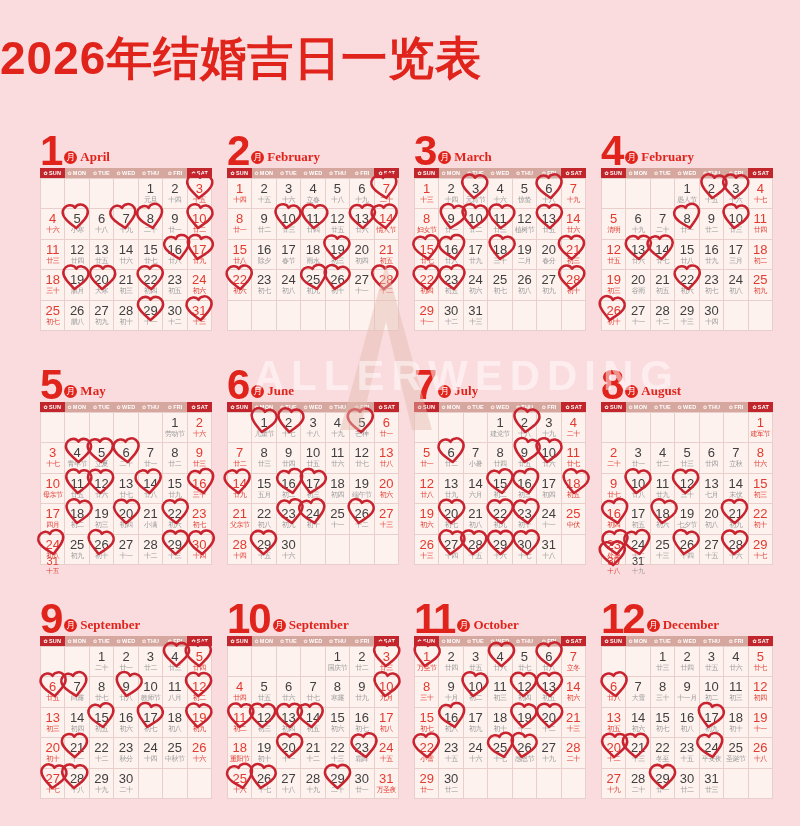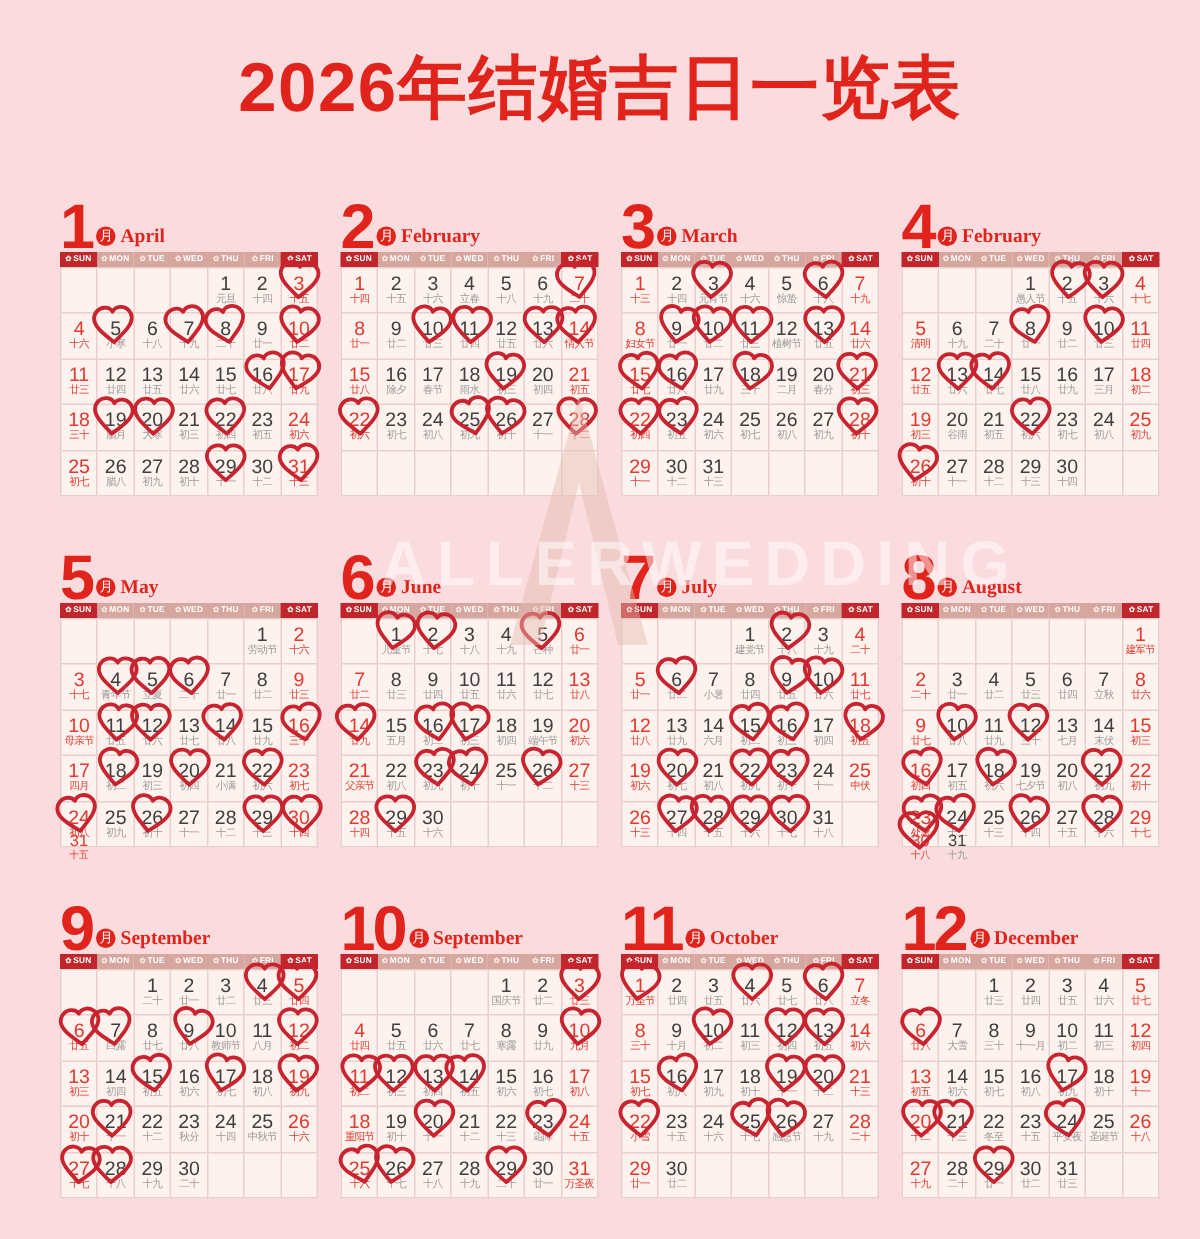--- a/index.html
+++ b/index.html
@@ -1,18 +1,18 @@
 <!DOCTYPE html>
 <html><head>
 <meta charset="utf-8">
 <style>
   html,body{margin:0;padding:0;}
   .page{position:relative;width:800px;height:826px;background:#fadbde;overflow:hidden;
         font-family:"Liberation Sans",sans-serif;}
-  .title{position:absolute;left:0;top:28px;width:100%;text-align:center;
+  .title{position:absolute;left:0;top:28px;width:100%;
          font-size:46px;font-weight:900;color:#e0241c;letter-spacing:1px;}
   
   #months{position:absolute;left:40px;top:135px;width:736px;display:grid;
           grid-template-columns:repeat(4,172px);grid-auto-rows:196px;
           column-gap:15px;row-gap:38px;}
   .month{position:relative;width:172px;height:196px;}
   .mhead{height:31px;display:flex;align-items:flex-end;overflow:visible;}
   .mnum{font-size:42px;line-height:30px;font-weight:bold;color:#e0241c;letter-spacing:-2px;}
   .moon{width:13px;height:13px;border-radius:50%;background:#e0241c;color:#fff;
         font-size:9px;line-height:13px;text-align:center;margin:0 3px 2px 3px;flex:none;}

